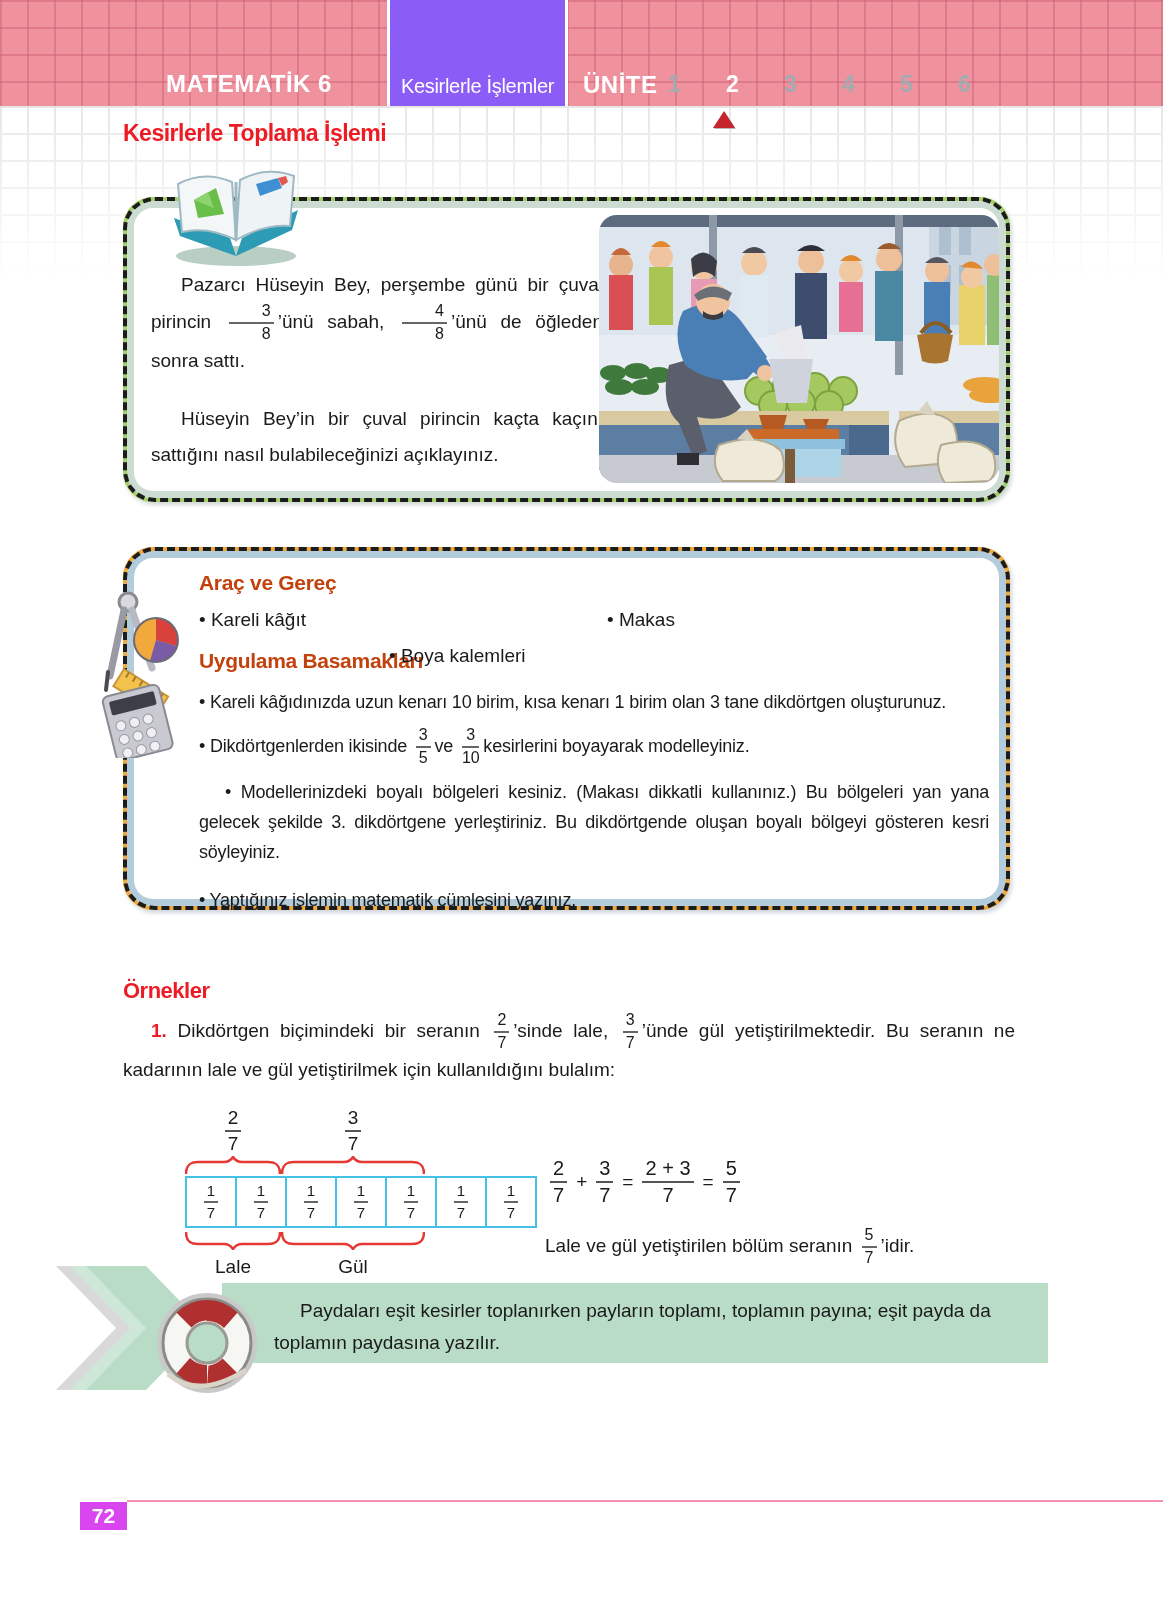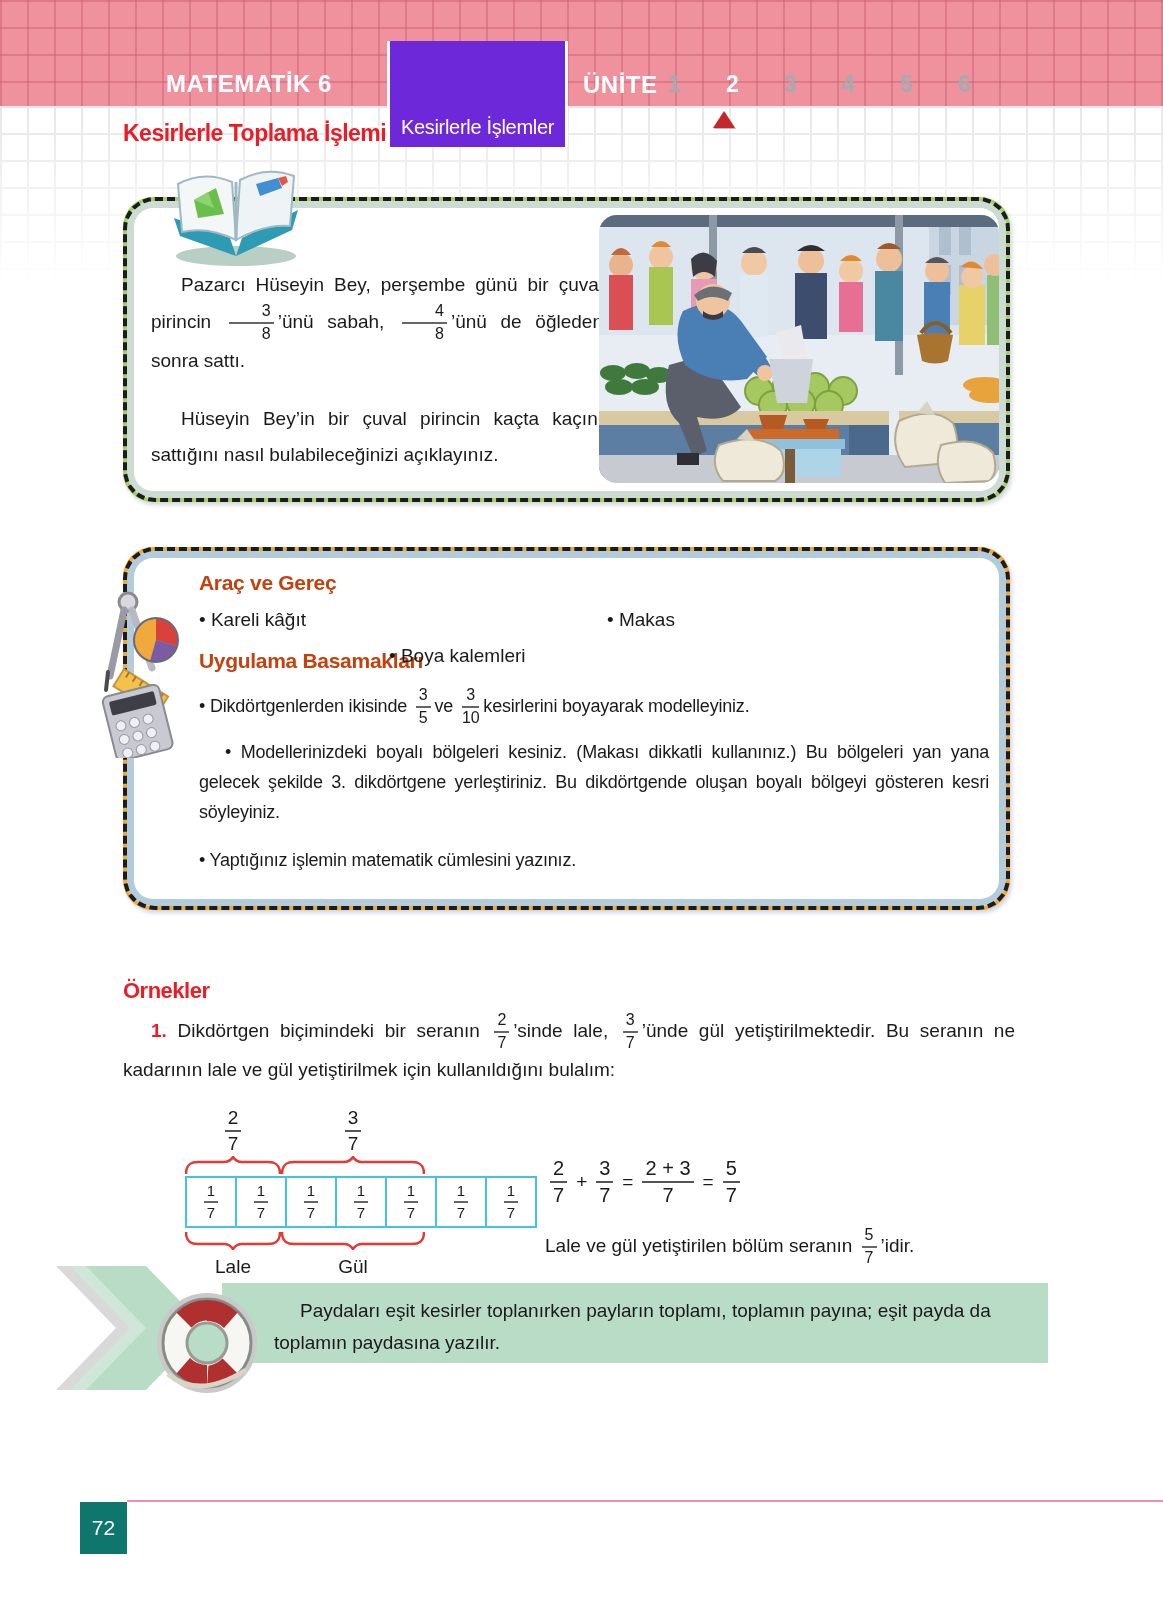--- a/index.html
+++ b/index.html
@@ -12,23 +12,23 @@
                      linear-gradient(to bottom, rgba(201,92,114,.45) 2px, transparent 2px);
     background-size:27px 27px;}
   .grid-under{position:absolute;left:0;top:106px;width:1163px;height:175px;
     background-image:linear-gradient(to right,#e7e7e7 2px,transparent 2px),
                      linear-gradient(to bottom,#e7e7e7 2px,transparent 2px);
     background-size:27px 27px;}
   .grid-fade{position:absolute;left:0;top:106px;width:1163px;height:176px;
     background:linear-gradient(to bottom, rgba(255,255,255,0) 0%, rgba(255,255,255,.55) 55%, #ffffff 100%);}
   .course-title{position:absolute;left:120px;top:70px;width:258px;text-align:center;
     color:#ffffff;font-weight:bold;font-size:24px;letter-spacing:.5px;}
-  .unit-name-box{position:absolute;left:387px;top:0;width:181px;height:106px;background:#6d28d9;
+  .unit-name-box{position:absolute;left:387px;top:0;width:181px;height:106px;background:#8b5cf6;
     border-left:3px solid #fff;border-right:3px solid #fff;display:flex;align-items:flex-end;justify-content:center;
-    box-sizing:border-box;padding-bottom:8px;margin-top:41px;}
+    box-sizing:border-box;padding-bottom:8px;}
   .unit-name-box span{color:#fff;font-size:20px;font-weight:normal;letter-spacing:-0.3px;}
   .unite-label{position:absolute;left:583px;top:71px;color:#fff;font-weight:bold;font-size:24px;letter-spacing:.5px;}
   .unit-numbers{position:absolute;left:662px;top:71px;display:flex;gap:33px;}
   .unit-numbers span{display:inline-block;width:25px;text-align:center;font-weight:bold;font-size:23px;color:#a2abb0;}
   .unit-numbers span.active{color:#ffffff;}
   .pointer-triangle{position:absolute;left:713px;top:111px;width:0;height:0;
     border-left:11px solid transparent;border-right:11px solid transparent;border-bottom:17px solid #c5262c;
     filter:drop-shadow(1px 1px 0 #b9b9b9);}
 
   .page-title{position:absolute;left:123px;top:120px;color:#ed1c24;font-weight:bold;font-size:23px;letter-spacing:-0.5px;}
@@ -85,22 +85,22 @@
   .result-line{position:absolute;left:545px;top:1203px;width:470px;font-size:19px;line-height:30px;margin-top:24px;}
 
   
   .info-box{position:absolute;left:222px;top:1283px;width:826px;height:80px;background:#b8dcc6;}
   .info-box p{margin:0;padding:12px 24px 0 52px;font-size:19px;line-height:32px;text-indent:26px;}
   .chevrons{position:absolute;left:46px;top:1266px;width:220px;height:130px;}
   .lifebuoy{position:absolute;left:148px;top:1284px;width:118px;height:118px;}
 
   
   .footer-line{position:absolute;left:127px;top:1500px;width:1036px;height:2px;background:#f290ad;}
-  .page-num{position:absolute;left:80px;top:1502px;width:47px;height:52px;background:#0f766e;
-    color:#fff;font-weight:normal;font-size:21px;display:flex;align-items:center;justify-content:center;}
+  .page-num{position:absolute;left:80px;top:1502px;width:47px;height:28px;background:#d946ef;
+    color:#fff;font-weight:bold;font-size:21px;display:flex;align-items:center;justify-content:center;}
 
   .icon-book{position:absolute;left:160px;top:160px;width:152px;height:108px;}
   .icon-tools{position:absolute;left:94px;top:580px;width:88px;height:178px;}
 </style>
 </head>
 <body>
 
 <div class="header-band"></div>
 <div class="grid-under"></div>
 <div class="grid-fade"></div>
@@ -257,20 +257,21 @@
 
 <div class="fancy-box box-steps">
   <div class="steps-inner">
     <div class="steps-heading">Araç ve Gereç</div>
     <div class="materials-row">
       <span class="m0">• Kareli kâğıt</span>
       <span class="m1">• Boya kalemleri</span>
       <span class="m2">• Makas</span>
     </div>
     <div class="steps-heading">Uygulama Basamakları</div>
+    <div class="step-line">• Kareli kâğıdınızda uzun kenarı 10 birim, kısa kenarı 1 birim olan 3 tane dikdörtgen oluşturunuz.</div>
     <div class="step-line"><span>• Dikdörtgenlerden ikisinde </span><span class="frac"><span class="n">3</span><span class="d">5</span></span><span>ve </span><span class="frac"><span class="n">3</span><span class="d">10</span></span><span>kesirlerini boyayarak modelleyiniz. </span></div>
     <div class="step-line step-par"><span class="indent"></span><span>• Modellerinizdeki boyalı bölgeleri kesiniz. (Makası dikkatli kullanınız.) Bu bölgeleri yan yana gelecek şekilde 3. dikdörtgene yerleştiriniz. Bu dikdörtgende oluşan boyalı bölgeyi gösteren kesri söyleyiniz. </span></div>
     <div class="step-line" style="margin-top:18px;"><span class="indent"></span><span>• Yaptığınız işlemin matematik cümlesini yazınız. </span></div>
   </div>
 </div>
 
 <div class="icon-tools">
   <svg width="88" height="178" viewBox="0 0 88 178" xmlns="http://www.w3.org/2000/svg">
 
     <circle cx="34" cy="22" r="9" fill="#d8d8de" stroke="#8a8a92" stroke-width="3"></circle>

